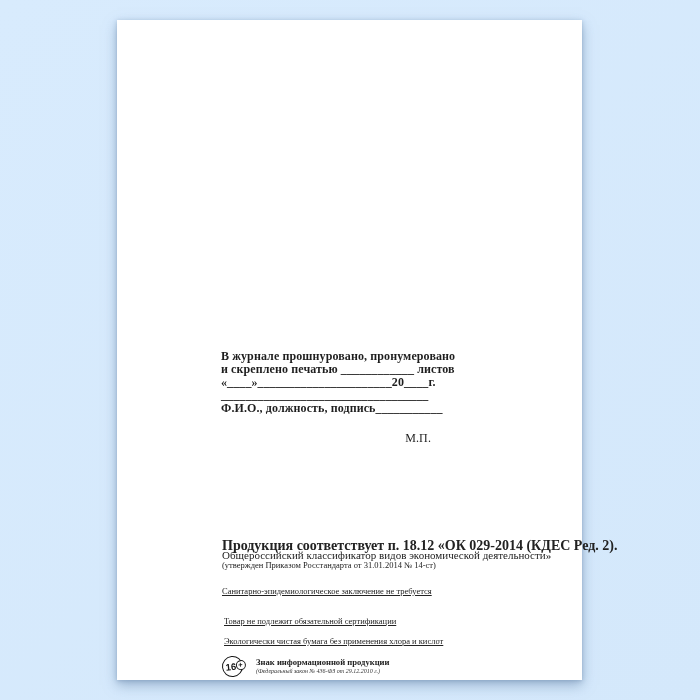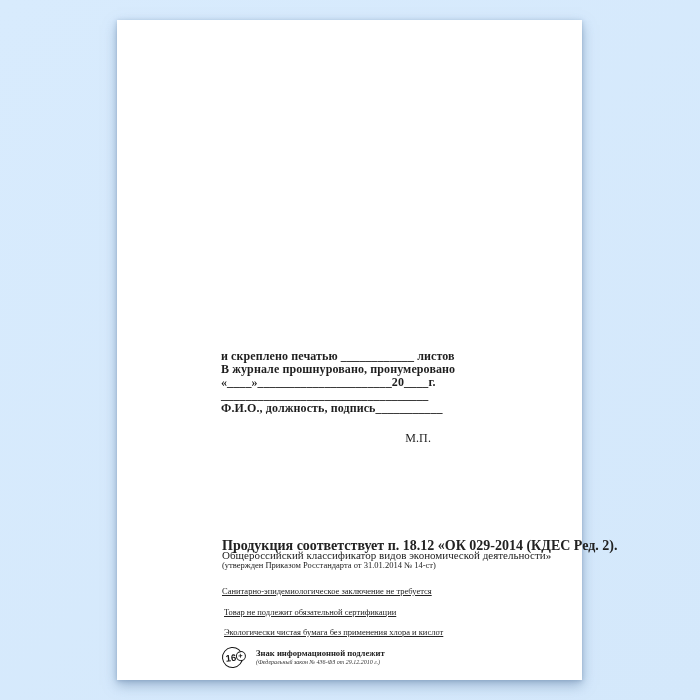--- a/index.html
+++ b/index.html
@@ -54,21 +54,21 @@
     left: 105px;
     top: 521px;
     width: 230px;
     color: #222222;
   }
   .compliance-line1 { font-size: 14px; line-height: 10px; white-space: nowrap; font-weight: bold; }
   .compliance-line2 { font-size: 11px; line-height: 9px;  white-space: nowrap; }
   .compliance-line3 { font-size: 8.5px; line-height: 10px; white-space: nowrap; }
   .footer-note { font-size: 8.5px; white-space: nowrap; text-decoration: underline; }
   .note-sanitary { margin-top: 16px; }
-  .note-cert    { margin-top: 11px; padding-left: 2px; }
+  .note-cert    { margin-top: 20px; padding-left: 2px; }
   .note-eco     { margin-top: 10px; padding-left: 2px; }
   
   .info-sign-row {
     margin-top: 10px;
     display: flex;
     align-items: flex-start;
   }
   .age-badge {
     position: relative;
     width: 19px;
@@ -124,22 +124,22 @@
     white-space: nowrap;
   }
 </style>
 </head>
 <body>
 
 <div class="canvas">
   <div class="page">
 
     <div class="stamp-block">
+      <div class="stamp-line">В журнале прошнуровано, пронумеровано</div>
       <div class="stamp-line">и скреплено печатью ____________ листов</div>
-      <div class="stamp-line">В журнале прошнуровано, пронумеровано</div>
       <div class="stamp-line">«____»______________________20____г.</div>
       <div class="stamp-line">__________________________________</div>
       <div class="stamp-line">Ф.И.О., должность, подпись___________</div>
       <div class="seal-label">М.П.</div>
     </div>
 
     <div class="footer-block">
       <div class="compliance-line1">Продукция соответствует п. 18.12 «ОК 029-2014 (КДЕС Ред. 2).</div>
       <div class="compliance-line2">Общероссийский классификатор видов экономической деятельности»</div>
       <div class="compliance-line3">(утвержден Приказом Росстандарта от 31.01.2014 № 14-ст)</div>
@@ -149,20 +149,20 @@
       <div class="footer-note note-eco">Экологически чистая бумага без применения хлора и кислот</div>
 
       <div class="info-sign-row">
         <div class="age-badge">
           <span class="age-number">16</span>
           <span class="age-plus-circle">
             <span class="age-plus">+</span>
           </span>
         </div>
         <div class="info-sign-text">
-          <div class="info-sign-title">Знак информационной подлежит</div>
+          <div class="info-sign-title">Знак информационной продукции</div>
           <div class="info-sign-law">(Федеральный закон № 436-ФЗ от 29.12.2010 г.)</div>
         </div>
       </div>
     </div>
 
   </div>
 </div>
 
 </body></html>

